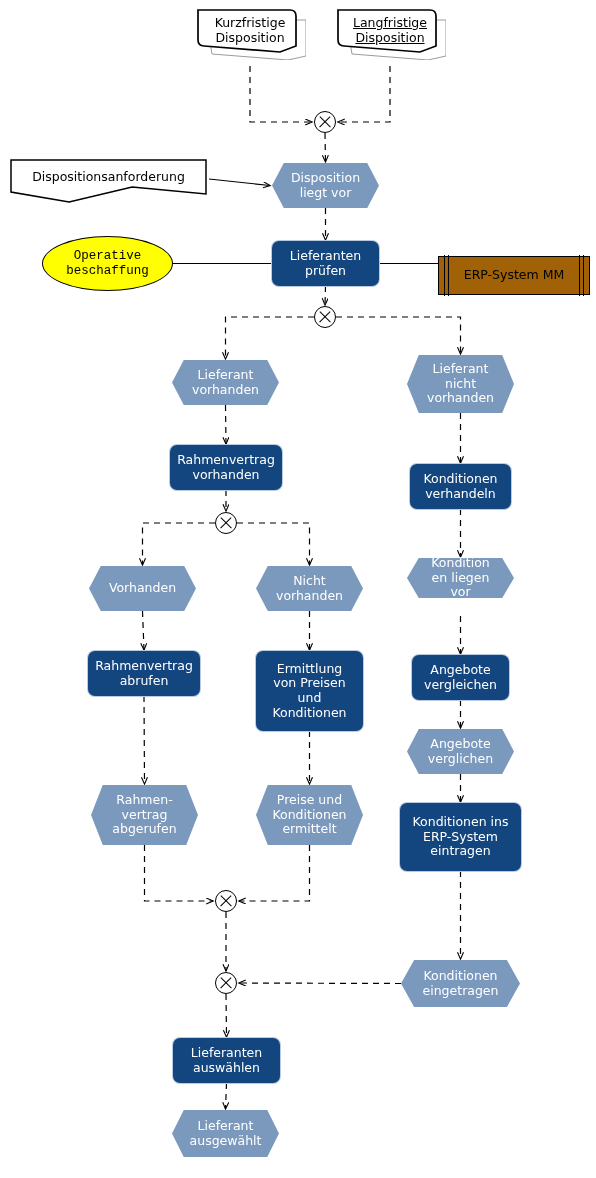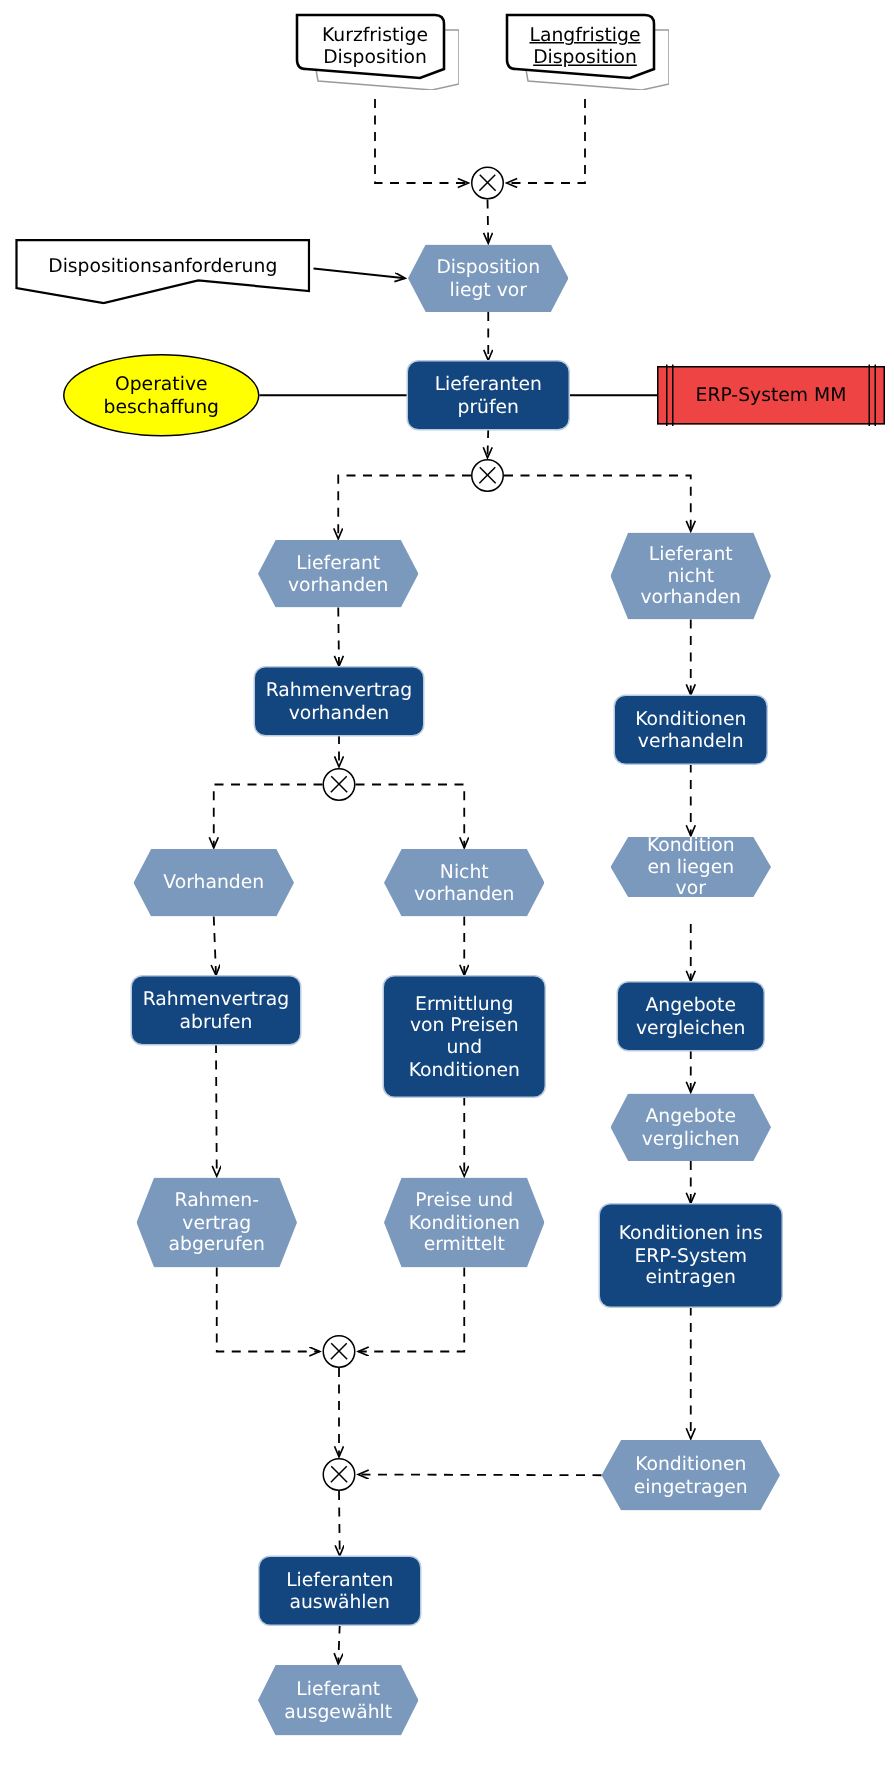--- a/index.html
+++ b/index.html
@@ -20,24 +20,24 @@
       clip-path:polygon(11% 0,89% 0,100% 50%,89% 100%,11% 100%,0 50%);}
   .event .lbl{position:relative;z-index:2;padding:0 9px;box-sizing:border-box;}
 
   
   .func{background:#13457e;color:#ffffff;font-size:12.5px;border-radius:7px;
         box-shadow:0 0 0 1px #b8cbe0;}
   .func .lbl{padding:0 5px;box-sizing:border-box;}
 
   
   .orgunit{background:#ffff00;border:1.4px solid #000000;border-radius:50%;
-           color:#000000;font-size:12.5px;}
-
-  
-  .system{background:#ef4444;border:1.6px solid #000000;color:#000000;font-size:12.5px;}
+           color:#000000;font-size:12.5px;font-family:Liberation Mono, monospace;}
+
+  
+  .system{background:#a16207;border:1.6px solid #000000;color:#000000;font-size:12.5px;margin-top:12px;}
   .system .bar{position:absolute;top:-1.6px;bottom:-1.6px;width:0;border-left:1.6px solid #000000;}
   .system .bar.l1{left:5px;} .system .bar.l2{left:9px;}
   .system .bar.r1{right:5px;} .system .bar.r2{right:9px;}
 
   
   .docshape{color:#000000;font-size:12.5px;background:transparent;}
   .docshape svg{position:absolute;left:0;top:0;}
   .docshape .lbl{position:relative;z-index:2;padding:0 6px;box-sizing:border-box;}
 
   

